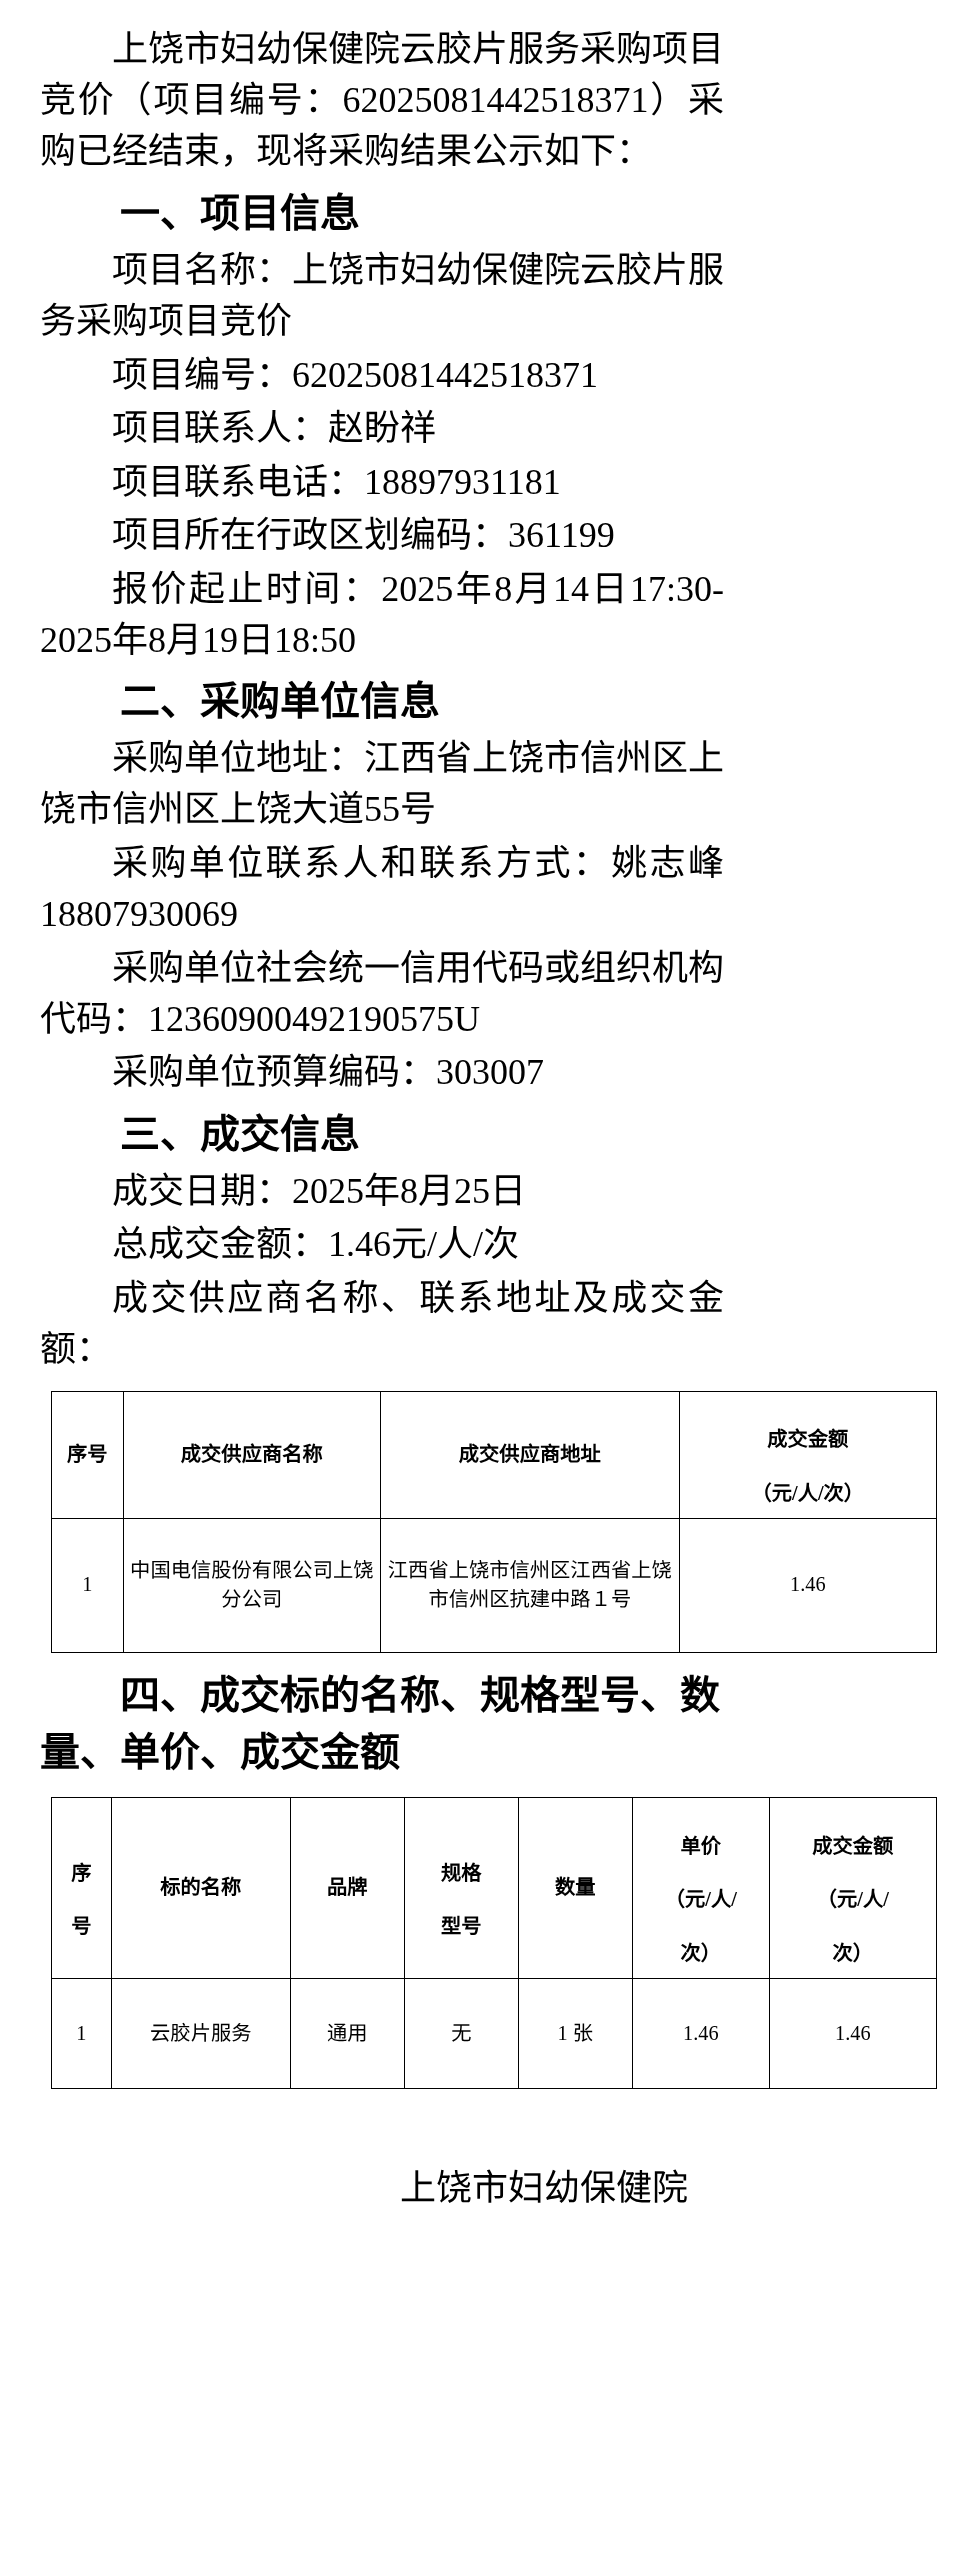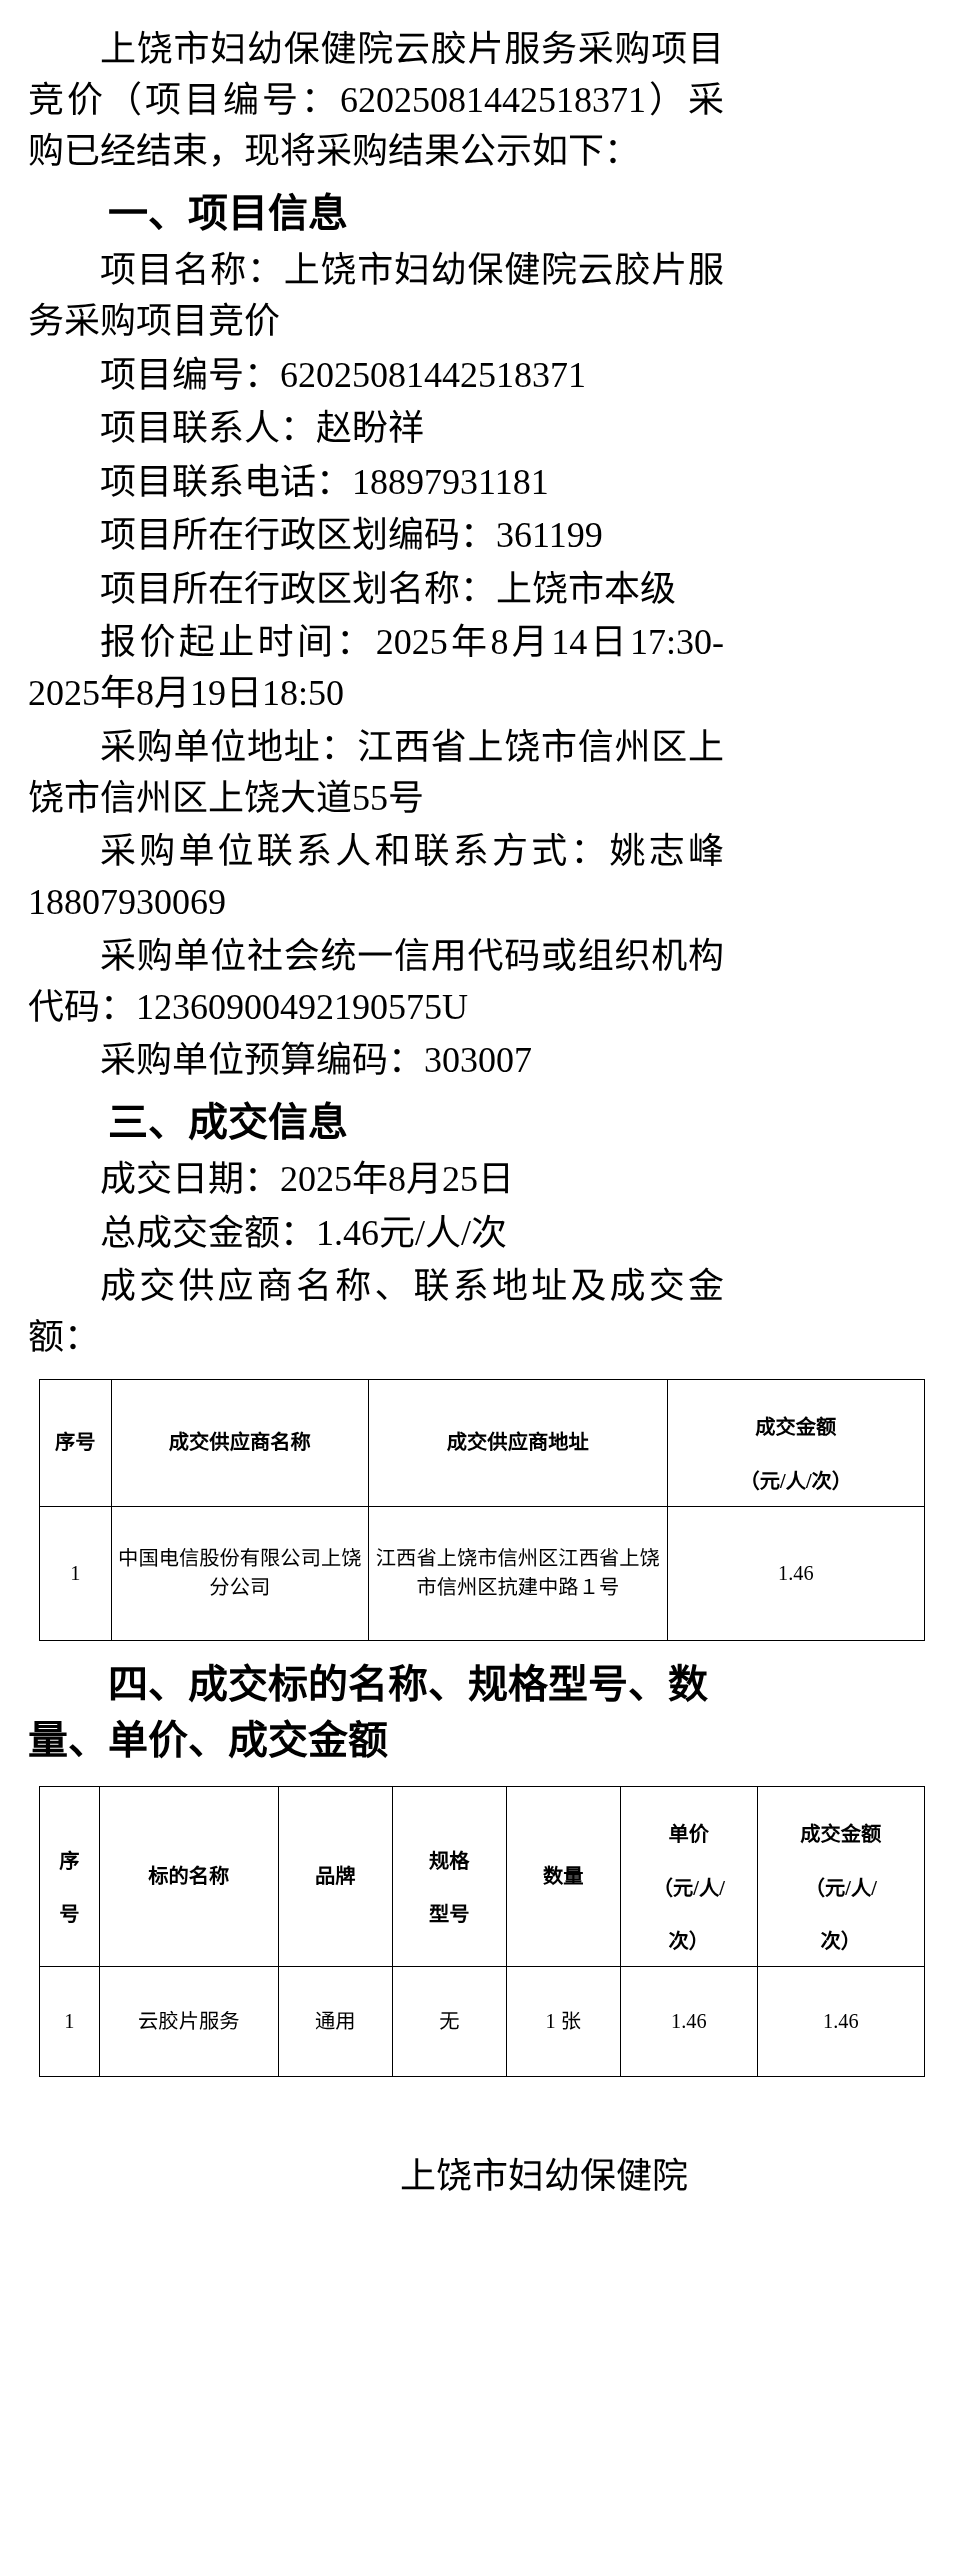--- a/index.html
+++ b/index.html
@@ -10,21 +10,21 @@
   }
   body {
     width: 956px;
     font-family: "Liberation Serif", "DejaVu Serif", serif;
     color: #000000;
   }
   .page {
     width: 760px;
     min-height: 2576px;
     box-sizing: border-box;
-    padding: 24px 36px 36px 28px;
+    padding: 24px 36px 36px 40px;
     background: #ffffff;
   }
   .intro {
     font-size: 36px;
     line-height: 1.42;
     text-align: justify;
     text-justify: inter-ideograph;
     text-indent: 2em;
     margin: 0 0 4.8px 0;
   }
@@ -105,23 +105,23 @@
 <div class="page">
 
   <p class="intro">上饶市妇幼保健院云胶片服务采购项目竞价（项目编号：62025081442518371）采购已经结束，现将采购结果公示如下：</p>
 
   <h2 class="section">一、项目信息</h2>
   <p class="line">项目名称：上饶市妇幼保健院云胶片服务采购项目竞价</p>
   <p class="line">项目编号：62025081442518371</p>
   <p class="line">项目联系人：赵盼祥</p>
   <p class="line">项目联系电话：18897931181</p>
   <p class="line">项目所在行政区划编码：361199</p>
-  <p class="line">项目所在行政区划名称：上饶市本级</p>
   <p class="line">报价起止时间：2025年8月14日17:30-2025年8月19日18:50</p>
 
+  <h2 class="section">二、采购单位信息</h2>
   <p class="line">采购单位地址：江西省上饶市信州区上饶市信州区上饶大道55号</p>
   <p class="line justify-spread">采购单位联系人和联系方式：姚志峰18807930069</p>
   <p class="line">采购单位社会统一信用代码或组织机构代码：12360900492190575U</p>
   <p class="line">采购单位预算编码：303007</p>
 
   <h2 class="section">三、成交信息</h2>
   <p class="line">成交日期：2025年8月25日</p>
   <p class="line">总成交金额：1.46元/人/次</p>
   <p class="line">成交供应商名称、联系地址及成交金额：</p>
 

